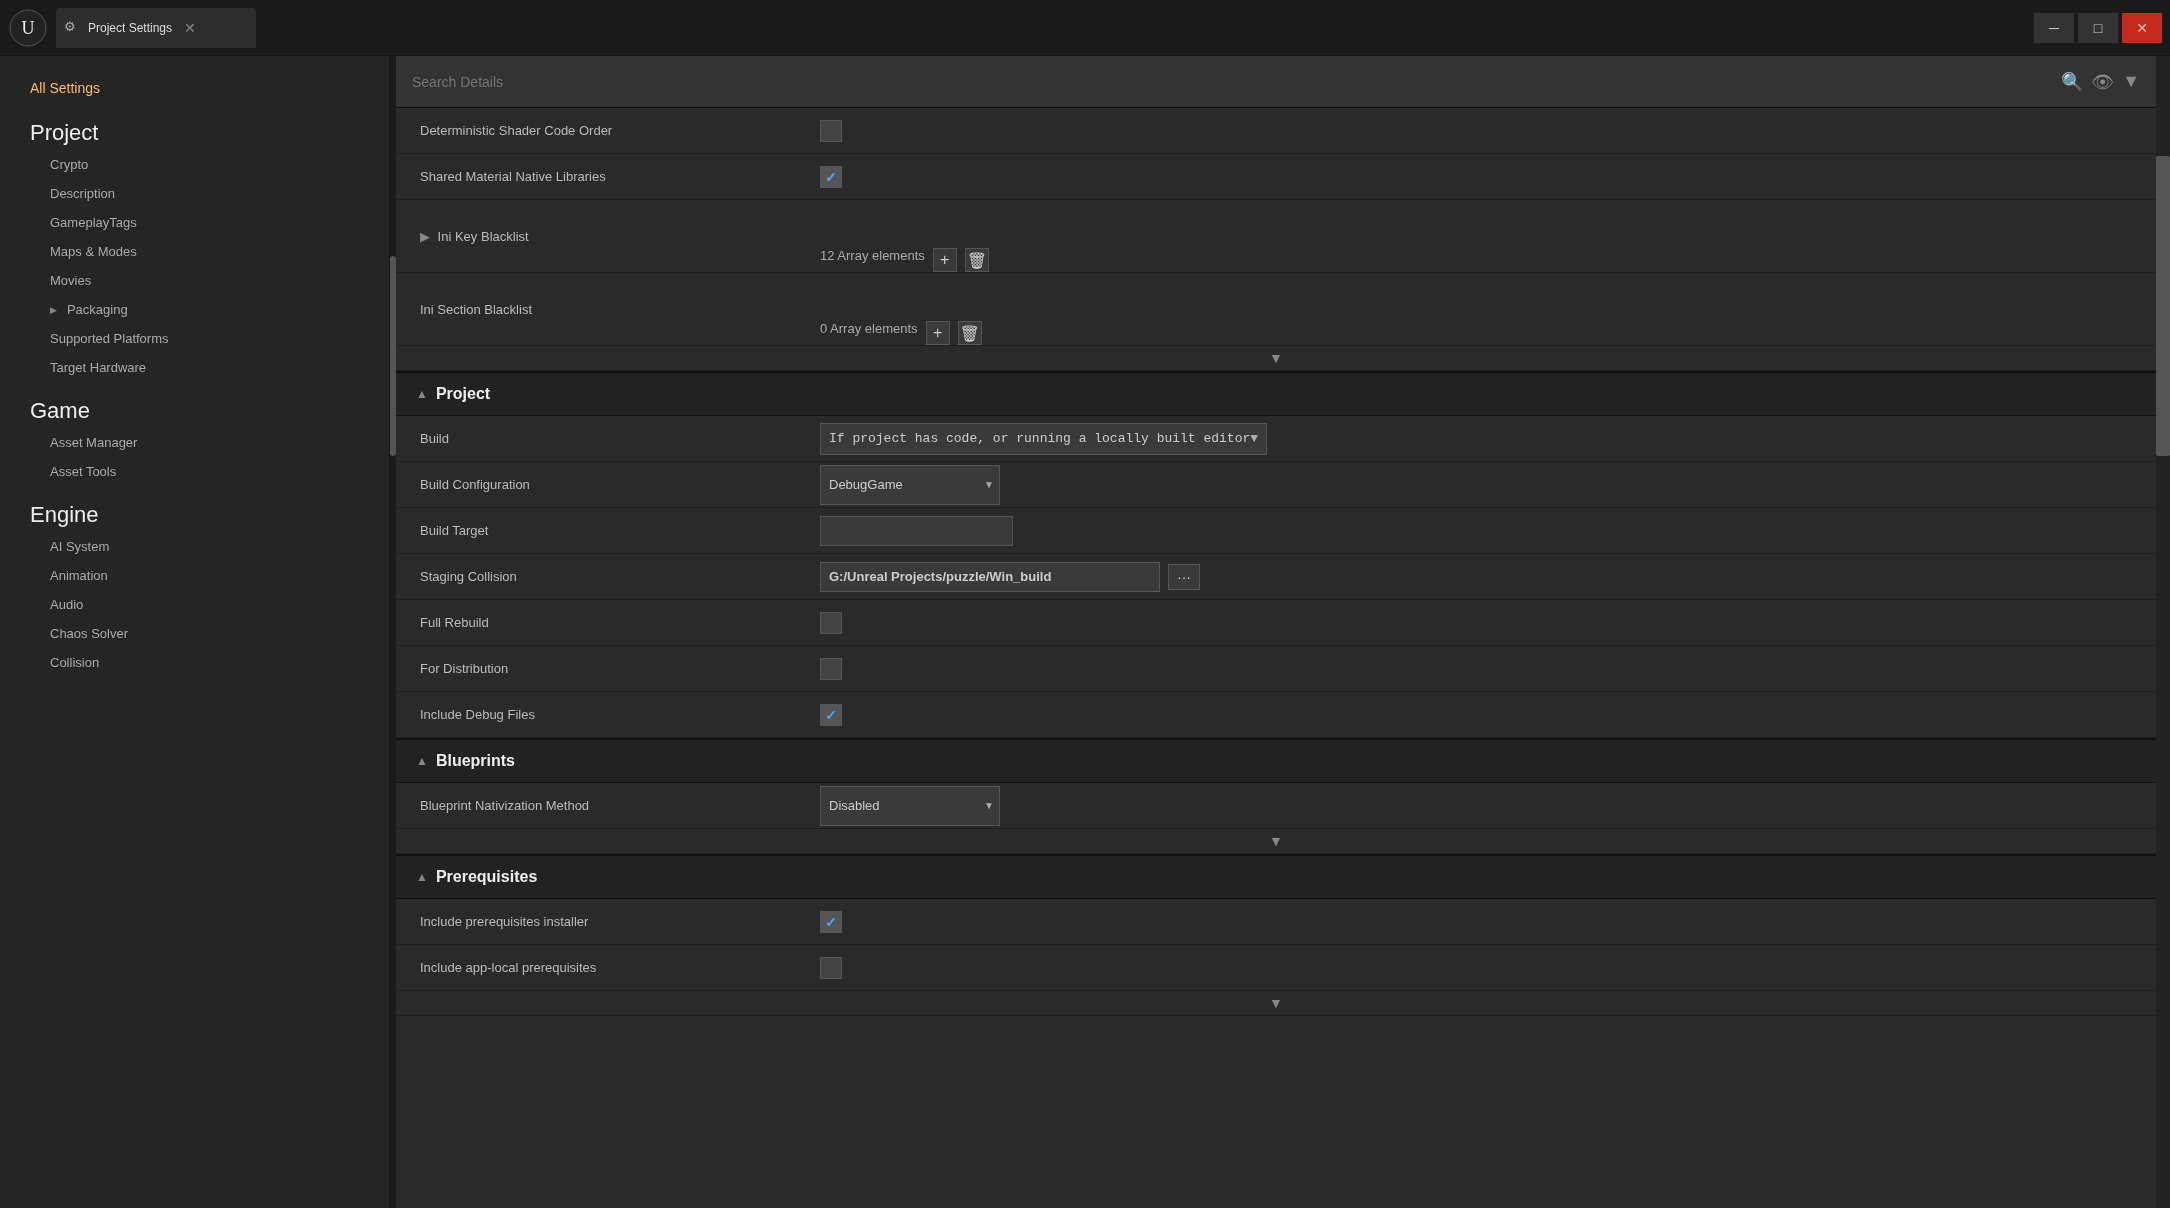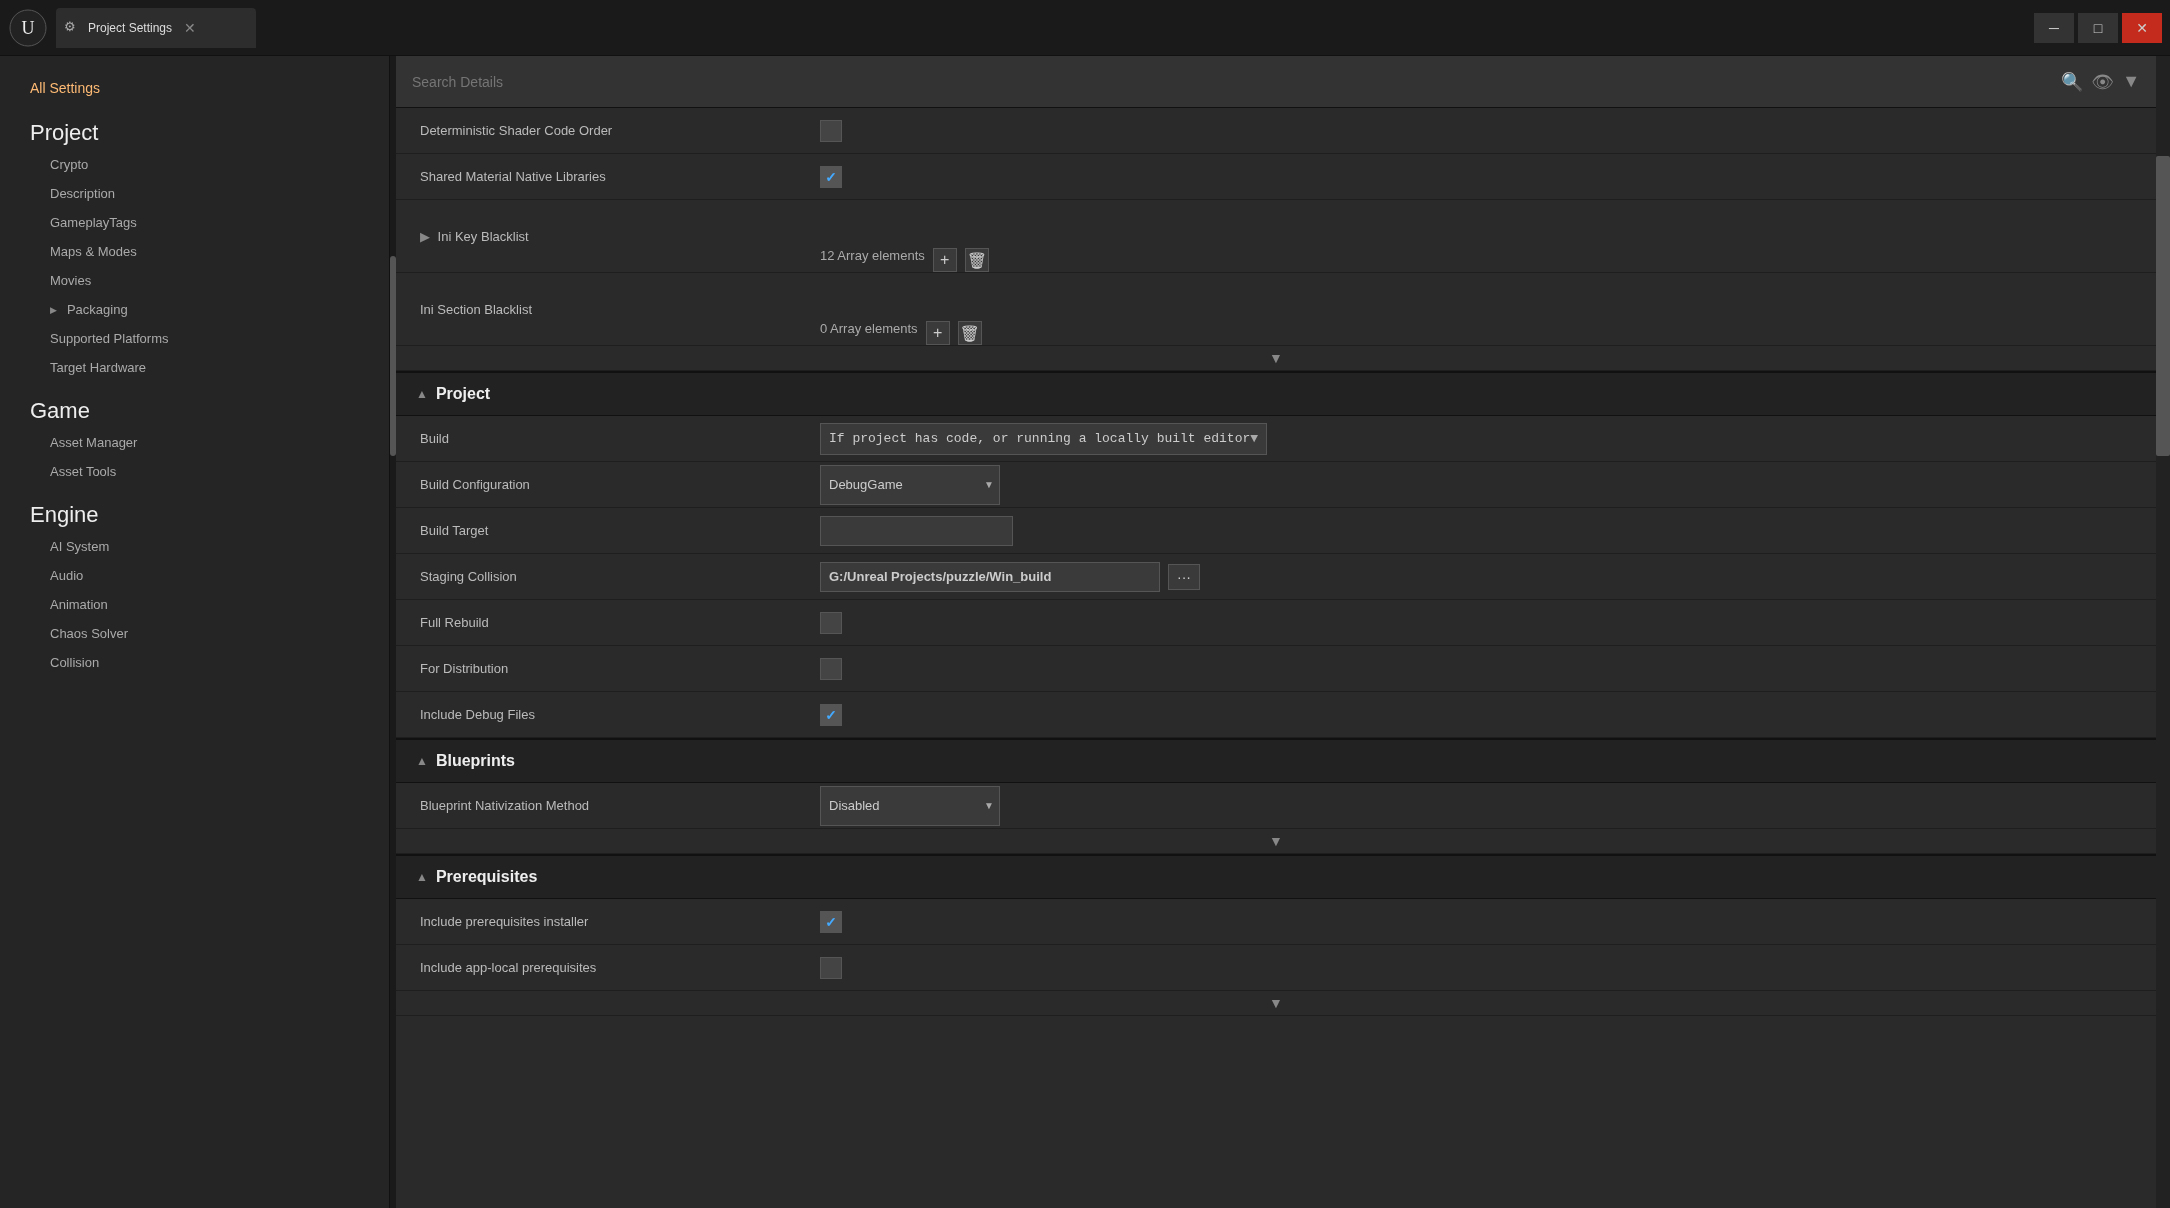--- a/index.html
+++ b/index.html
@@ -391,22 +391,22 @@
     <div class="sidebar-item has-arrow">Packaging</div>
     <div class="sidebar-item">Supported Platforms</div>
     <div class="sidebar-item">Target Hardware</div>
 
     <div class="sidebar-category">Game</div>
     <div class="sidebar-item">Asset Manager</div>
     <div class="sidebar-item">Asset Tools</div>
 
     <div class="sidebar-category">Engine</div>
     <div class="sidebar-item">AI System</div>
+    <div class="sidebar-item">Animation</div>
     <div class="sidebar-item">Audio</div>
-    <div class="sidebar-item">Animation</div>
     <div class="sidebar-item">Chaos Solver</div>
     <div class="sidebar-item">Collision</div>
   </div>
 
   <div class="scrollbar-divider">
     <div class="scroll-thumb"></div>
   </div>
 
   <div class="content-panel">
 

